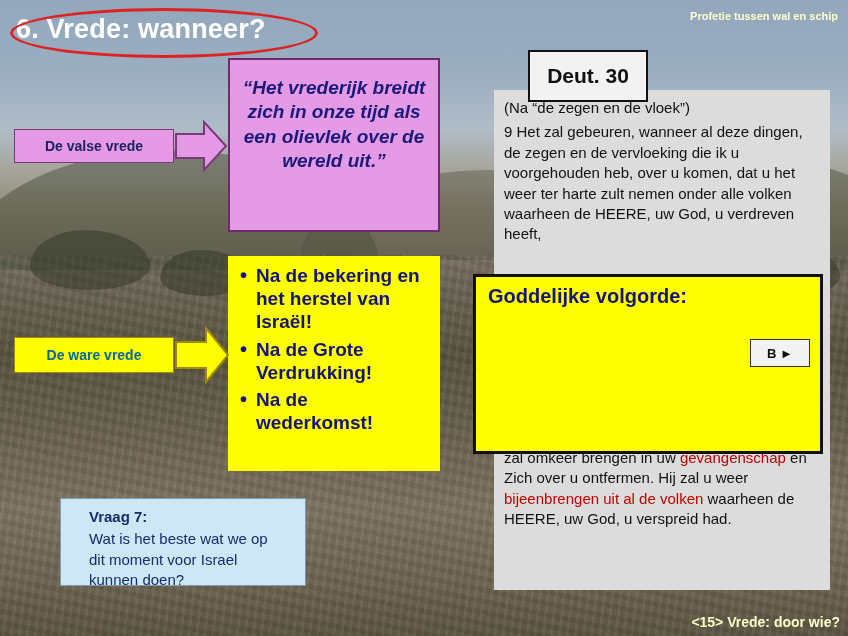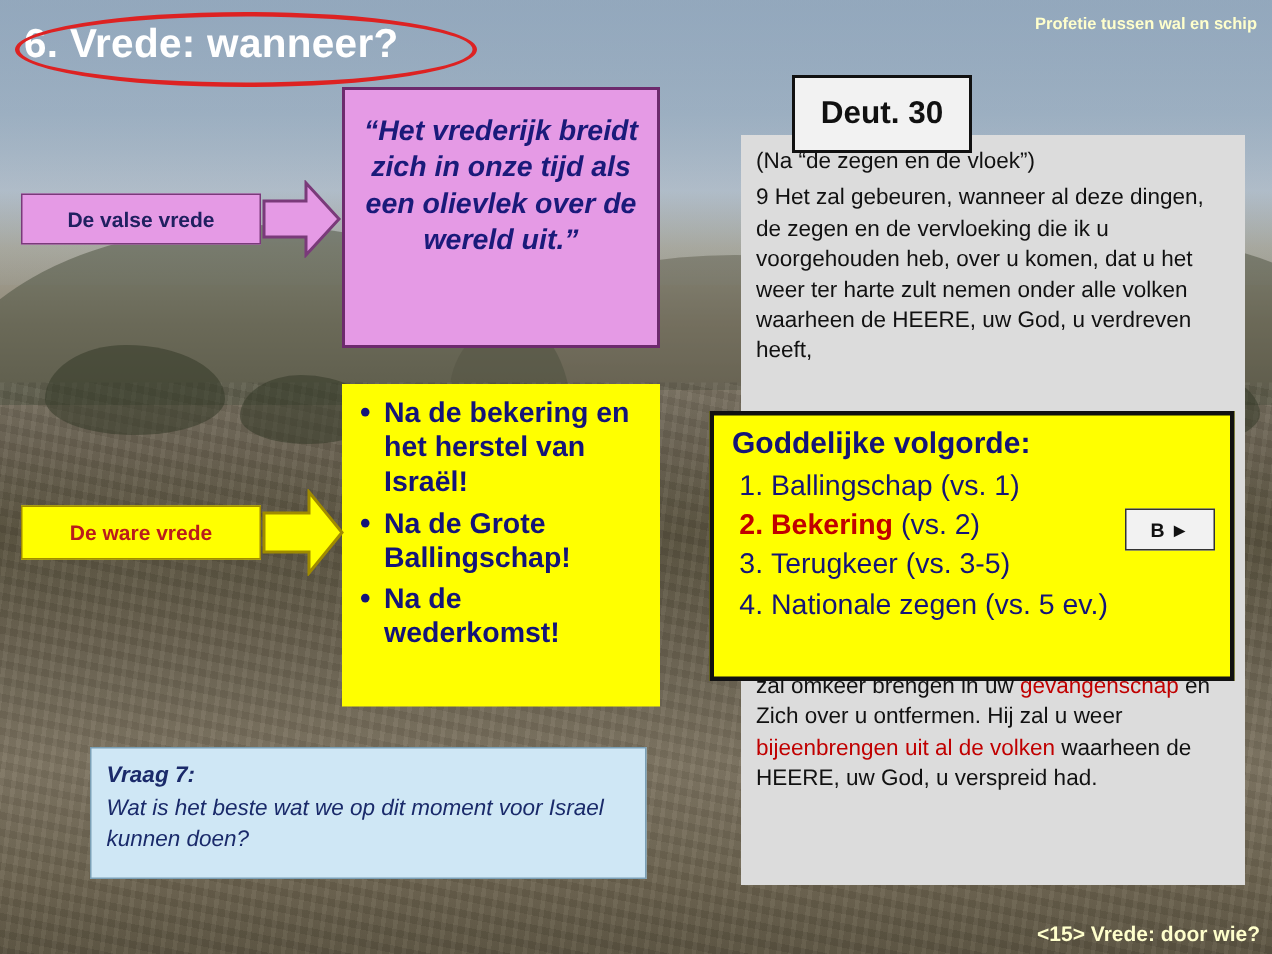--- a/index.html
+++ b/index.html
@@ -181,21 +181,21 @@
   }
 
   
   #label-true-peace {
     left: 14px;
     top: 337px;
     width: 160px;
     height: 36px;
     background: #ffff00;
     border: 1px solid #a08b00;
-    color: #b91c1c;
+    color: #0369a1;
     font-size: 14px;
     font-weight: bold;
     display: flex;
     align-items: center;
     justify-content: center;
   }
   #arrow-true-peace {
     position: absolute;
     left: 174px;
     top: 326px;
@@ -294,29 +294,28 @@
     display: flex;
     align-items: center;
     justify-content: center;
     gap: 4px;
   }
 
   
   #question-box {
     left: 60px;
     top: 498px;
-    width: 371px;
+    width: 246px;
     height: 88px;
     background: #cfe7f5;
     border: 1px solid #7a9fb5;
     color: #1a2a6a;
     font-size: 15px;
-    padding: 8px 10px;
+    padding: 8px 28px;
     line-height: 1.35;
-    font-style: italic;
   }
   #question-box .q-title {
     font-weight: bold;
     margin-bottom: 2px;
   }
 </style>
 </head>
 <body>
 
 <div id="slide">
@@ -344,42 +343,36 @@
   <div class="box" id="quote-box">“Het vrederijk breidt zich in onze tijd als een olievlek over de wereld uit.”</div>
 
   <div class="box" id="label-true-peace">De ware vrede</div>
   <svg id="arrow-true-peace" viewBox="0 0 56 58">
     <polygon points="2,16 32,16 32,2 54,29 32,56 32,42 2,42" fill="#ffff00" stroke="#a08b00" stroke-width="2"></polygon>
   </svg>
 
   <div class="box" id="bullets-box">
     <ul>
       <li>Na de bekering en het herstel van Israël!</li>
-      <li>Na de Grote Ballingschap!</li>
+      <li>Na de Grote Verdrukking!</li>
       <li>Na de wederkomst!</li>
     </ul>
   </div>
 
   <div class="box" id="scripture-panel">
     <p class="vs">(Na “de zegen en de vloek”)</p>
     <p class="vs">9  Het zal gebeuren, wanneer al deze dingen, de zegen en de vervloeking die ik u voorgehouden heb, over u komen, dat u het weer ter harte zult nemen onder alle volken waarheen de HEERE, uw God, u verdreven heeft,</p>
   </div>
 
   <div id="scripture-lower"><span>zal omkeer brengen in uw </span><span class="red">gevangenschap</span><span> en Zich over u ontfermen. Hij zal u weer </span><span class="red">bijeenbrengen uit al de volken</span><span> waarheen de HEERE, uw God, u verspreid had.</span></div>
 
   <div class="box" id="deut-heading">Deut. 30</div>
 
   <div class="box" id="order-box">
     <div id="order-title">Goddelijke volgorde:</div>
-    <ol id="order-list">
-        <li>Ballingschap (vs. 1)</li>
-        <li class="highlight"><span>Bekering</span><span class="tail"> (vs. 2)</span></li>
-        <li>Terugkeer (vs. 3-5)</li>
-        <li>Nationale zegen (vs. 5 ev.)</li>
-      </ol>
     <div id="b-button">B ►</div>
   </div>
 
   <div class="box" id="question-box">
     <div class="q-title">Vraag 7:</div>
     <div>Wat is het beste wat we op dit moment voor Israel kunnen doen?</div>
   </div>
 
 </div>
 

